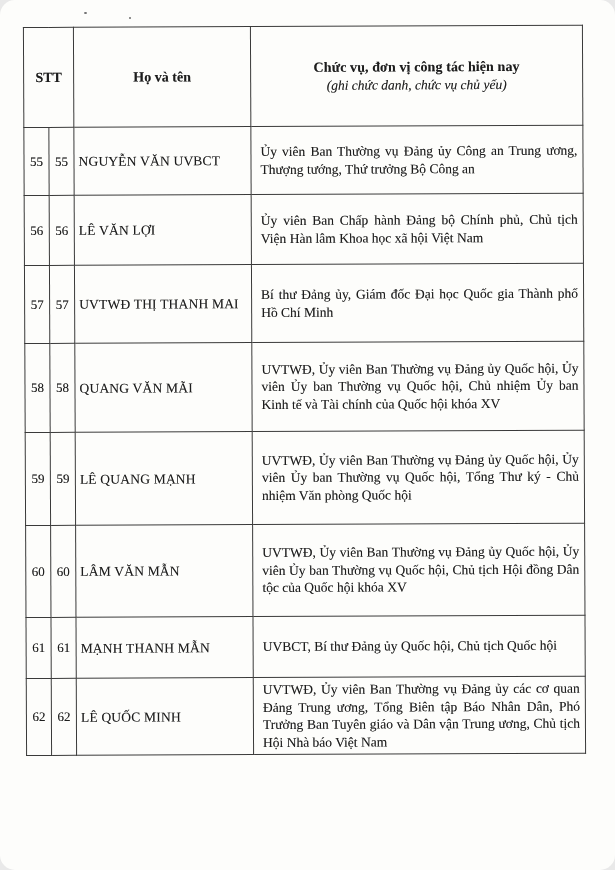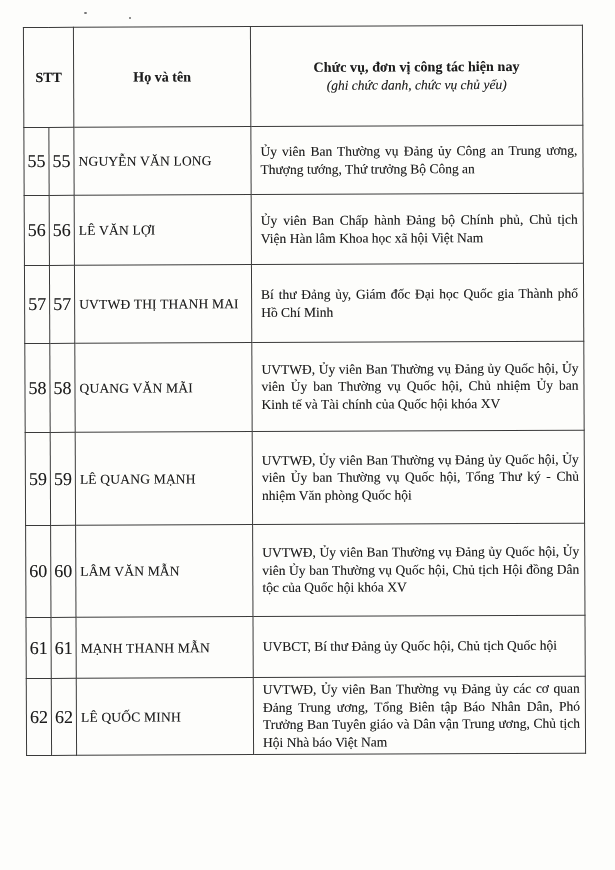--- a/index.html
+++ b/index.html
@@ -11,20 +11,21 @@
   html, body { background: #e9e9e9; }
   body { font-family: "Liberation Serif", "DejaVu Serif", serif; }
 
   .page {
     position: relative;
     width: 615px;
     height: 870px;
     margin: 0 auto;
     background: var(--paper);
     overflow: hidden;
+    border-radius: 15px;
   }
 
   .speck {
     position: absolute;
     background: #6d6d6d;
     border-radius: 50%;
   }
   .speck-1 { left: 84px; top: 12px; width: 3px; height: 2px; }
   .speck-2 { left: 129px; top: 17px; width: 2px; height: 2px; }
 
@@ -61,21 +62,21 @@
   tbody tr:nth-child(2) { height: 70px; }
   tbody tr:nth-child(3) { height: 78px; }
   tbody tr:nth-child(4) { height: 89px; }
   tbody tr:nth-child(5) { height: 93px; }
   tbody tr:nth-child(6) { height: 92px; }
   tbody tr:nth-child(7) { height: 61px; }
   tbody tr:nth-child(8) { height: 77px; }
 
   .cell-no {
     text-align: center;
-    font-size: 18px;
+    font-size: 13px;
   }
   .cell-name {
     font-size: 13.5px;
     padding: 2px 3px 2px 4px;
     letter-spacing: 0.2px;
     line-height: 17px;
   }
   .cell-pos {
     font-size: 13.5px;
     line-height: 17.6px;
@@ -105,21 +106,21 @@
         <th>
           <div class="pos-title">Chức vụ, đơn vị công tác hiện nay</div>
           <div class="pos-sub">(ghi chức danh, chức vụ chủ yếu)</div>
         </th>
       </tr>
     </thead>
     <tbody>
   <tr>
     <td class="cell-no">55</td>
     <td class="cell-no">55</td>
-    <td class="cell-name">NGUYỄN VĂN LONG</td>
+    <td class="cell-name">NGUYỄN VĂN UVBCT</td>
     <td class="cell-pos">Ủy viên Ban Thường vụ Đảng ủy Công an Trung ương, Thượng tướng, Thứ trưởng Bộ Công an</td>
   </tr>
 
   <tr>
     <td class="cell-no">56</td>
     <td class="cell-no">56</td>
     <td class="cell-name">LÊ VĂN LỢI</td>
     <td class="cell-pos">Ủy viên Ban Chấp hành Đảng bộ Chính phủ, Chủ tịch Viện Hàn lâm Khoa học xã hội Việt Nam</td>
   </tr>
 

